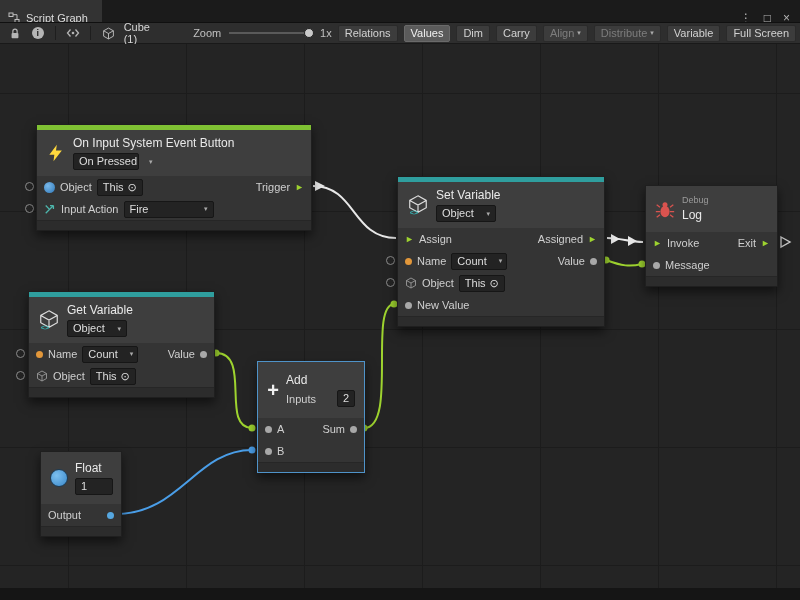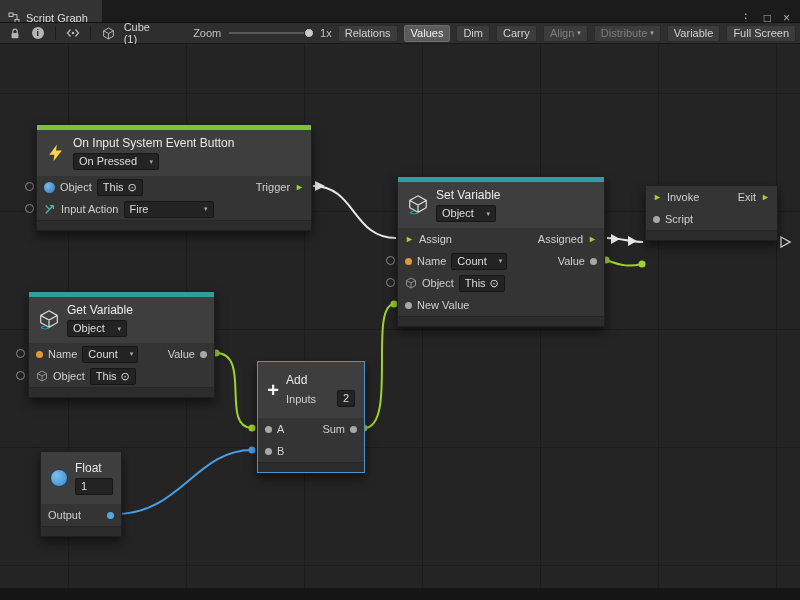--- a/index.html
+++ b/index.html
@@ -185,21 +185,21 @@
   <span class="hollow-port" style="left:16px;top:327px;"></span>
 
   <div class="node" style="left:36px;top:80px;width:276px;">
     <div class="stripe green"></div>
     <div class="header">
       <svg width="20" height="20" viewBox="0 0 24 24">
         <polygon points="13,2 4,14 10,14 9,22 19,9 12,9" fill="#ffd83d"></polygon>
       </svg>
       <div class="stack">
         <div class="title">On Input System Event Button</div>
-        <div class="chip" style="width:86px;">
+        <div class="chip" style="width:66px;">
           <span>On Pressed</span>
           <span class="sp"></span>
           <span class="dd">▾</span>
         </div>
       </div>
     </div>
     <div class="body">
       <div class="row">
         <span style="width:11px;height:11px;border-radius:50%;background:radial-gradient(circle at 35% 35%,#7ab9ea,#2f78b8);flex:none;"></span>
         <span class="lbl">Object</span>
@@ -274,31 +274,42 @@
       </div>
       <div class="row">
         <span class="dot"></span>
         <span class="lbl">New Value</span>
       </div>
     </div>
     <div class="footer"></div>
   </div>
 
   <div class="node" style="left:645px;top:141px;width:133px;">
+    <div class="header">
+      <svg width="20" height="20" viewBox="0 0 24 24">
+        <circle cx="12" cy="7" r="3" fill="#d9534f"></circle>
+        <ellipse cx="12" cy="15" rx="5.5" ry="7" fill="#d9534f"></ellipse>
+        <path d="M6 10 L2 7 M6 15 H1 M6 19 L2 22 M18 10 L22 7 M18 15 H23 M18 19 L22 22" stroke="#d9534f" stroke-width="1.5" fill="none"></path>
+      </svg>
+      <div class="stack">
+        <div class="subtle">Debug</div>
+        <div class="title">Log</div>
+      </div>
+    </div>
     <div class="body">
       <div class="row">
         <span class="flow">►</span>
         <span class="lbl">Invoke</span>
         <span class="sp"></span>
         <span class="lbl">Exit</span>
         <span class="flow">►</span>
       </div>
       <div class="row">
         <span class="dot"></span>
-        <span class="lbl">Script</span>
+        <span class="lbl">Message</span>
       </div>
     </div>
     <div class="footer"></div>
   </div>
 
   <div class="node" style="left:28px;top:247px;width:187px;">
     <div class="stripe teal"></div>
     <div class="header">
       <svg width="22" height="22" viewBox="0 0 24 24">
         <path d="M12 2 L21 7 V15 L12 20 L3 15 V7 Z M3 7 L12 12 L21 7 M12 12 V20" fill="none" stroke="#dddddd" stroke-width="1.3"></path>

